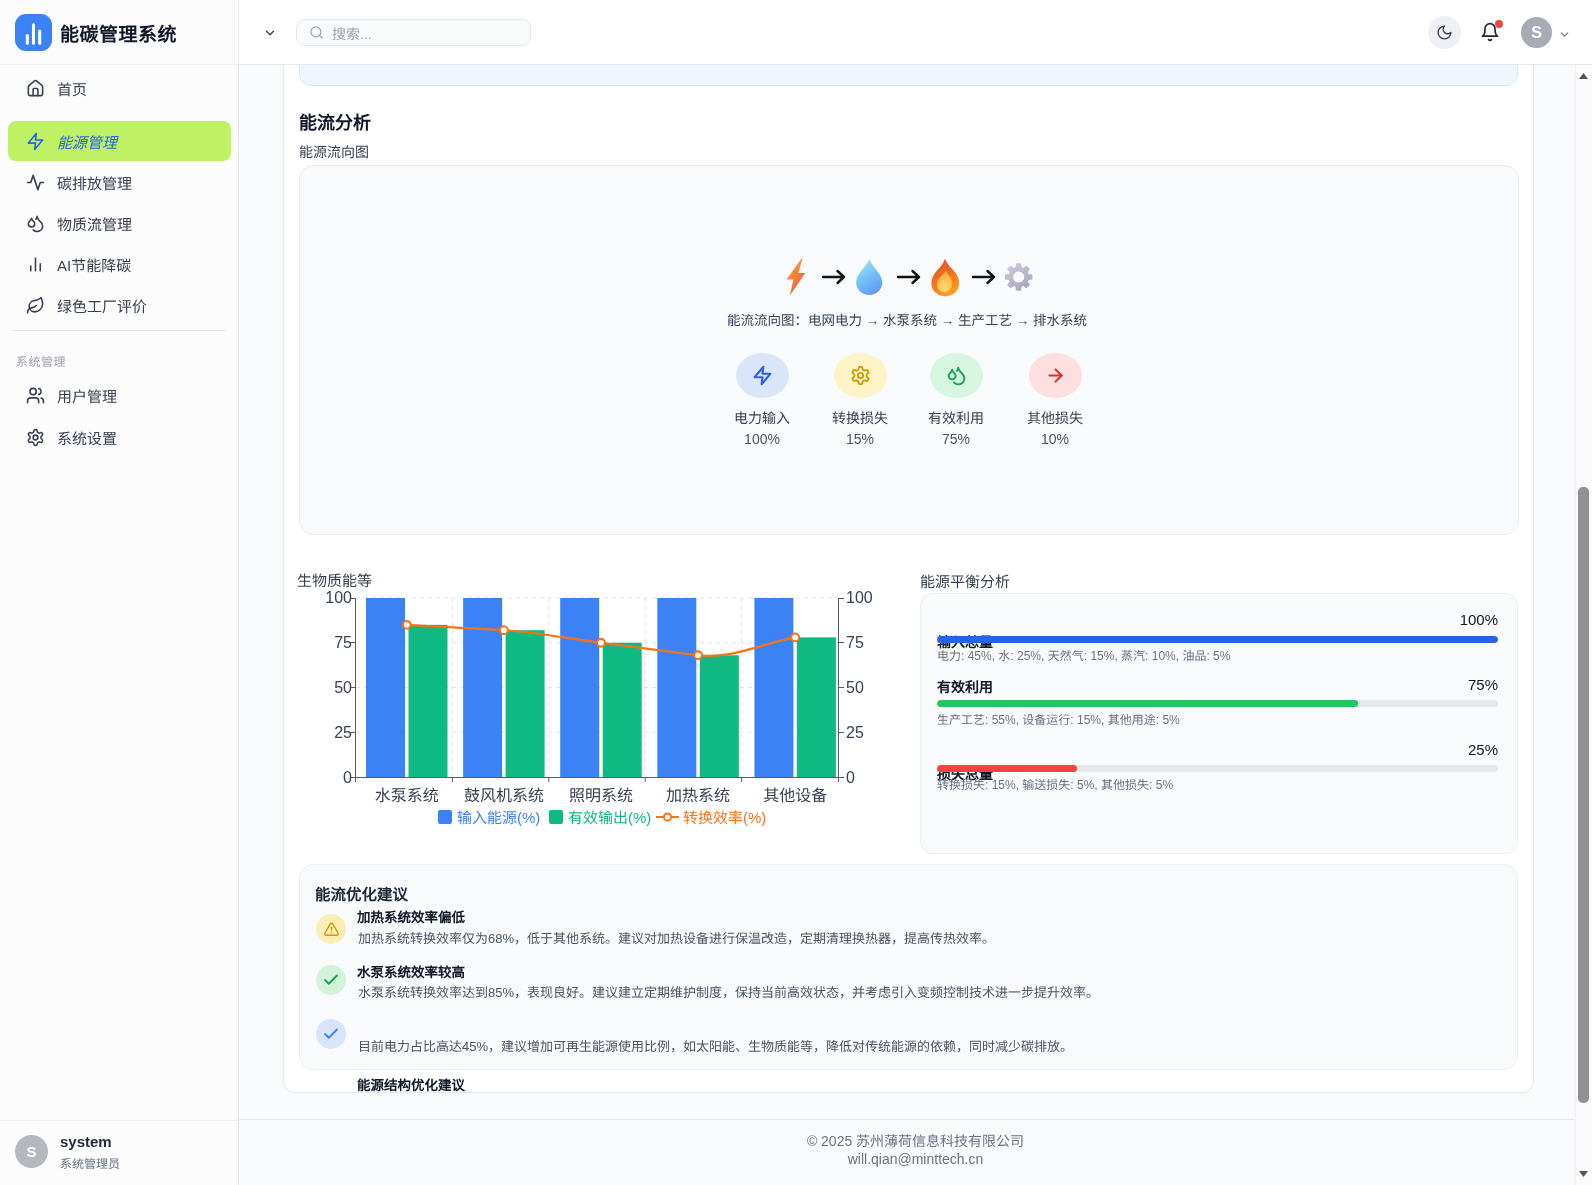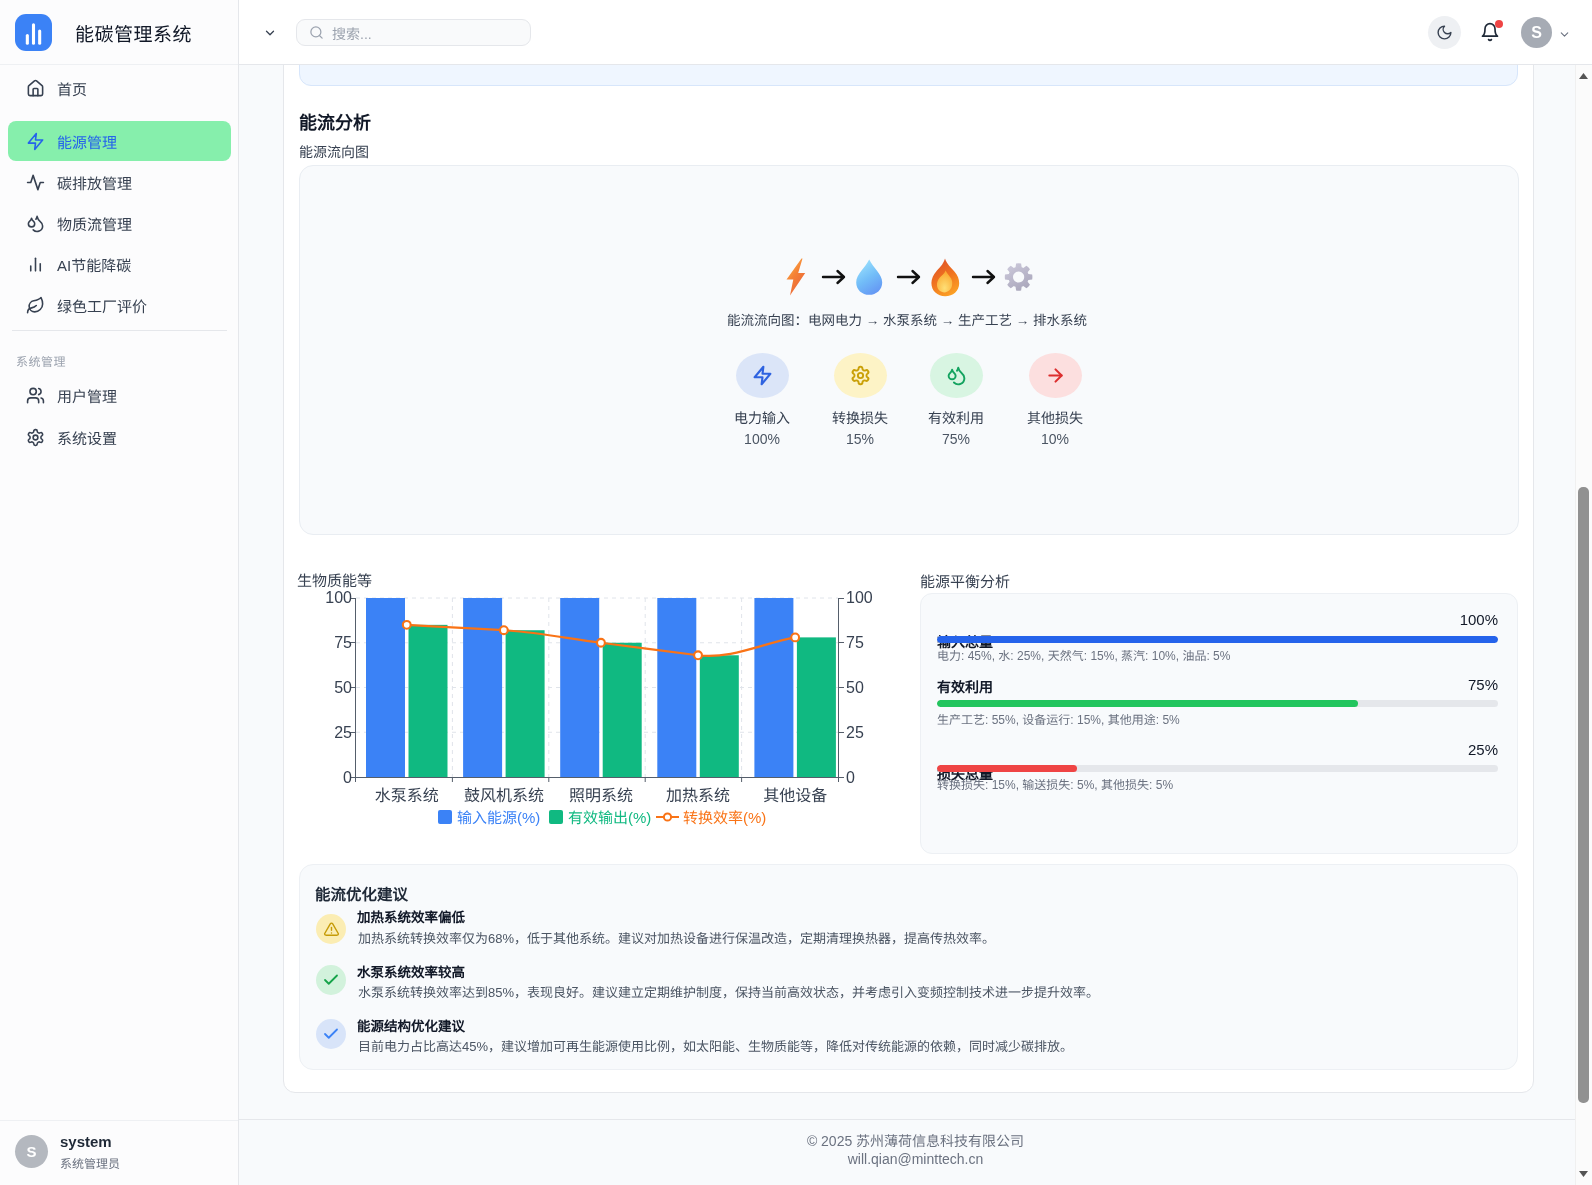--- a/index.html
+++ b/index.html
@@ -4,25 +4,25 @@
 <title>能碳管理系统</title>
 <style>
 *{margin:0;padding:0;box-sizing:border-box;}
 html,body{width:1592px;height:1185px;overflow:hidden;}
 body{font-family:"Liberation Sans",sans-serif;background:#f8fafc;position:relative;color:#1f2937;}
 .abs{position:absolute;}
 
 .sidebar{left:0;top:0;width:239px;height:1185px;background:#fcfcfd;border-right:1px solid #e5e7eb;}
 .logo-row{left:0;top:0;width:238px;height:65px;border-bottom:1px solid #eef0f3;}
 .logo-sq{left:15px;top:14px;width:37px;height:37px;border-radius:11px;background:#3b82f6;}
-.logo-title{left:75px;top:19px;font-size:19px;font-weight:400;color:#111827;letter-spacing:.5px;}
+.logo-title{left:60px;top:19px;font-size:19px;font-weight:700;color:#111827;letter-spacing:.5px;}
 .nav-item{left:8px;width:223px;height:40px;border-radius:8px;display:flex;align-items:center;font-size:15px;color:#374151;}
 .nav-item svg{margin-left:18px;flex:none;}
 .nav-item span{margin-left:12px;}
-.nav-item.active{background:#86efac;color:#2563eb;}
+.nav-item.active{background:#bef264;color:#2563eb;font-style:italic;}
 .nav-sep{left:12px;width:215px;height:1px;background:#e5e7eb;}
 .nav-group{left:16px;font-size:12px;color:#9ca3af;letter-spacing:.5px;}
 .user-box{left:0;top:1120px;width:238px;height:65px;border-top:1px solid #eef0f3;}
 .user-av{left:15px;top:1135px;width:33px;height:33px;border-radius:50%;background:#b4b8bf;color:#fff;font-size:15px;font-weight:700;display:flex;align-items:center;justify-content:center;}
 .user-name{left:60px;top:1133px;font-size:15px;font-weight:700;color:#1f2937;}
 .user-role{left:60px;top:1154px;font-size:12px;color:#6b7280;}
 
 .header{left:239px;top:0;width:1353px;height:65px;background:#fff;border-bottom:1px solid #e5e7eb;z-index:10;}
 .search{z-index:11;left:296px;top:19px;width:235px;height:27px;border:1px solid #e5e7eb;background:#f9fafb;border-radius:9px;display:flex;align-items:center;}
 .search span{margin-left:8px;font-size:14px;color:#9ca3af;}
@@ -273,21 +273,21 @@
       <path d="M20 6 9 17l-5-5"></path>
     </svg>
   </div>
 <div class="abs adv-h" style="top:961px;">水泵系统效率较高</div>
 <div class="abs adv-p" style="top:982px;">水泵系统转换效率达到85%，表现良好。建议建立定期维护制度，保持当前高效状态，并考虑引入变频控制技术进一步提升效率。</div>
 <div class="abs adv-ic" style="top:1019px;background:#d8e4f9;">
     <svg width="18" height="18" viewBox="0 0 24 24" fill="none" stroke="#3b82f6" stroke-width="2.4" stroke-linecap="round" stroke-linejoin="round">
       <path d="M20 6 9 17l-5-5"></path>
     </svg>
   </div>
-<div class="abs adv-h" style="top:1015px;">能源结构优化建议</div>
+<div class="abs adv-h" style="top:1074px;">能源结构优化建议</div>
 <div class="abs adv-p" style="top:1036px;">目前电力占比高达45%，建议增加可再生能源使用比例，如太阳能、生物质能等，降低对传统能源的依赖，同时减少碳排放。</div>
 <div class="abs footline"></div>
 <div class="abs foot1">© 2025 苏州薄荷信息科技有限公司</div>
 <div class="abs foot2">will.qian@minttech.cn</div>
 <div class="abs sb-track"></div>
 <div class="abs sb-thumb"></div>
 <svg class="abs" style="left:1575px;top:65px;z-index:12;" width="17" height="1120" viewBox="0 0 17 1120">
     <path d="M8.5 8 13 14H4z" fill="#545454"></path>
     <path d="M8.5 1112 4 1106h9z" fill="#545454"></path>
   </svg>

